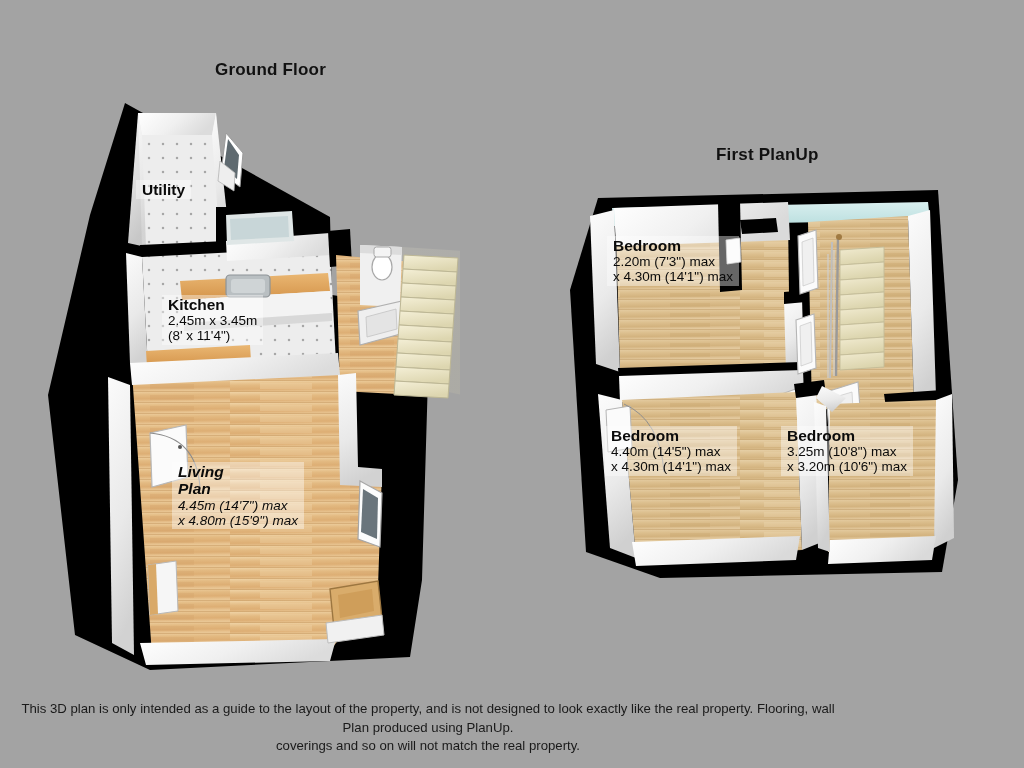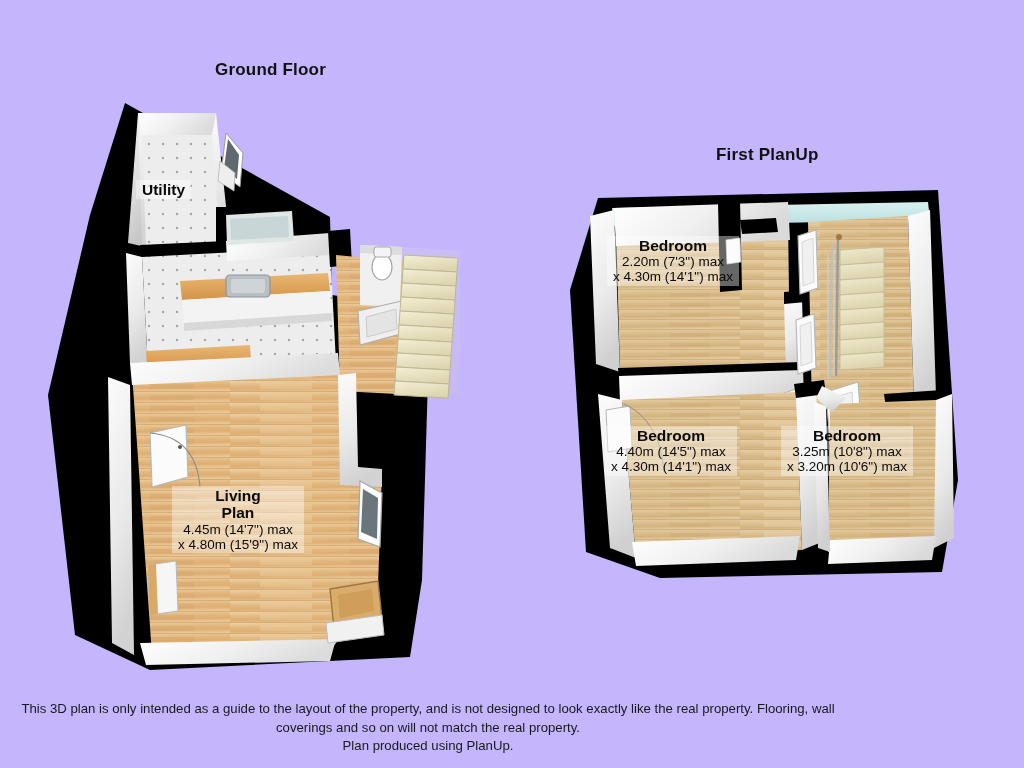--- a/index.html
+++ b/index.html
@@ -2,38 +2,38 @@
 <html><head>
 <meta charset="utf-8">
 <style>
   * { box-sizing: border-box; margin: 0; padding: 0; }
   html, body {
     width: 1024px; height: 768px;
     background: #ffffff;
     font-family: "Liberation Sans", sans-serif;
     overflow: hidden;
   }
-  #page { position: relative; width: 1024px; height: 768px; background: #c4b5fd; }
+  #page { position: relative; width: 1024px; height: 768px; background: #a3a3a3; }
 
   .floor-title {
     position: absolute;
     font-size: 17px;
     font-weight: bold;
     color: #111;
     letter-spacing: .2px;
     white-space: nowrap;
   }
   #title-ground { left: 215px; top: 60px; }
   #title-first  { left: 716px; top: 145px; }
 
   .plan { position: absolute; }
 
   .room-label {
     position: absolute;
-    text-align: center;
+    text-align: left;
     color: #0b0b0b;
     line-height: 1.12;
     white-space: nowrap;
     background: rgba(255,255,255,0.40);
     padding: 1px 6px;
     pointer-events: none;
   }
   .room-label .rname { font-size: 15.5px; font-weight: bold; display:block; }
   .room-label .rdim  { font-size: 13.5px; display:block; }
 
@@ -218,22 +218,27 @@
 
     <foreignObject x="0" y="0" width="430" height="580" style="pointer-events:none;">
       <div xmlns="http://www.w3.org/1999/xhtml"></div>
     </foreignObject>
   </svg>
 
   <div class="room-label" style="left:136px; top:180px;">
     <span class="rname">Utility</span>
   </div>
 
-
-  <div class="room-label" style="left:172px; top:486px;">
+  <div class="room-label" style="left:162px; top:295px;">
+    <span class="rname">Kitchen</span>
+    <span class="rdim">2.45m x 3.45m</span>
+    <span class="rdim">(8' x 11'4")</span>
+  </div>
+
+  <div class="room-label" style="left:172px; top:462px;font-style:italic;">
     <span class="rname">Living</span>
     <span class="rname">Plan</span>
     <span class="rdim">4.45m (14'7") max</span>
     <span class="rdim">x 4.80m (15'9") max</span>
   </div>
 
   <div class="floor-title" id="title-first">First PlanUp</div>
 
   <svg class="plan" id="plan-first" style="left:540px; top:180px;" width="430" height="410" viewBox="0 0 430 410">
     <defs>
@@ -387,17 +392,17 @@
   </div>
 
   <div class="room-label" style="left:781px; top:426px;">
     <span class="rname">Bedroom</span>
     <span class="rdim">3.25m (10'8") max</span>
     <span class="rdim">x 3.20m (10'6") max</span>
   </div>
 
   <div class="footer">
     <div>This 3D plan is only intended as a guide to the layout of the property, and is not designed to look exactly like the real property. Flooring, wall</div>
+    <div>Plan produced using PlanUp.</div>
     <div>coverings and so on will not match the real property.</div>
-    <div>Plan produced using PlanUp.</div>
   </div>
 
 </div>
 
 </body></html>

